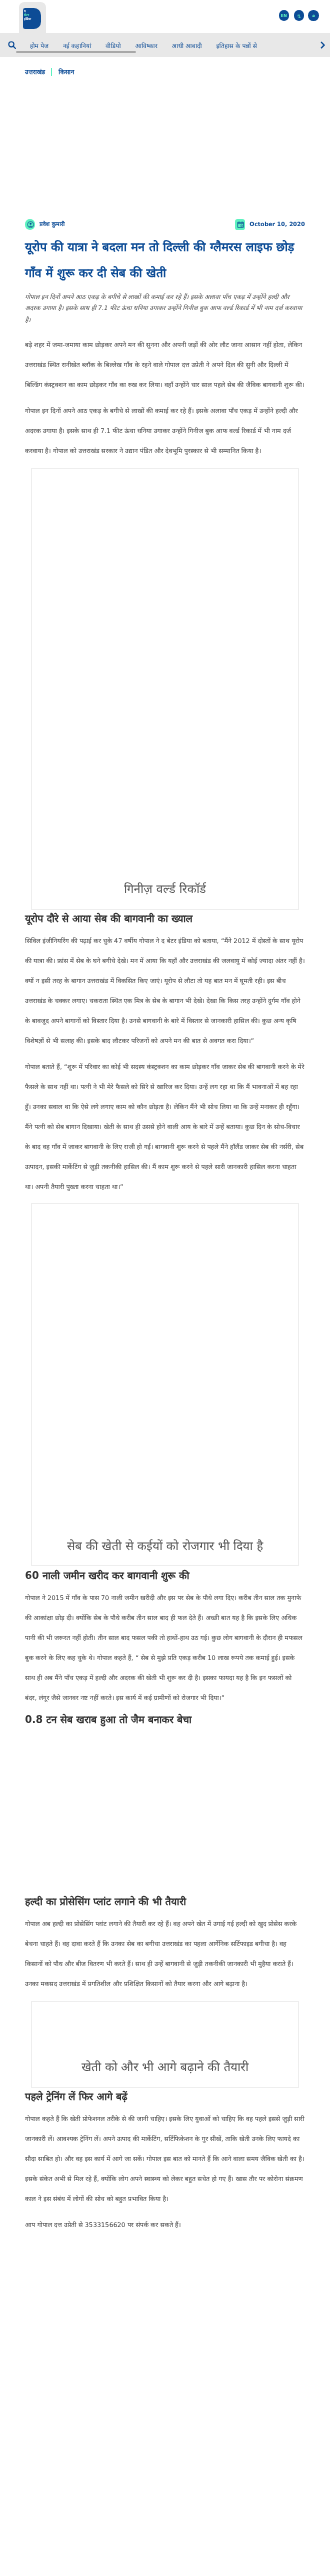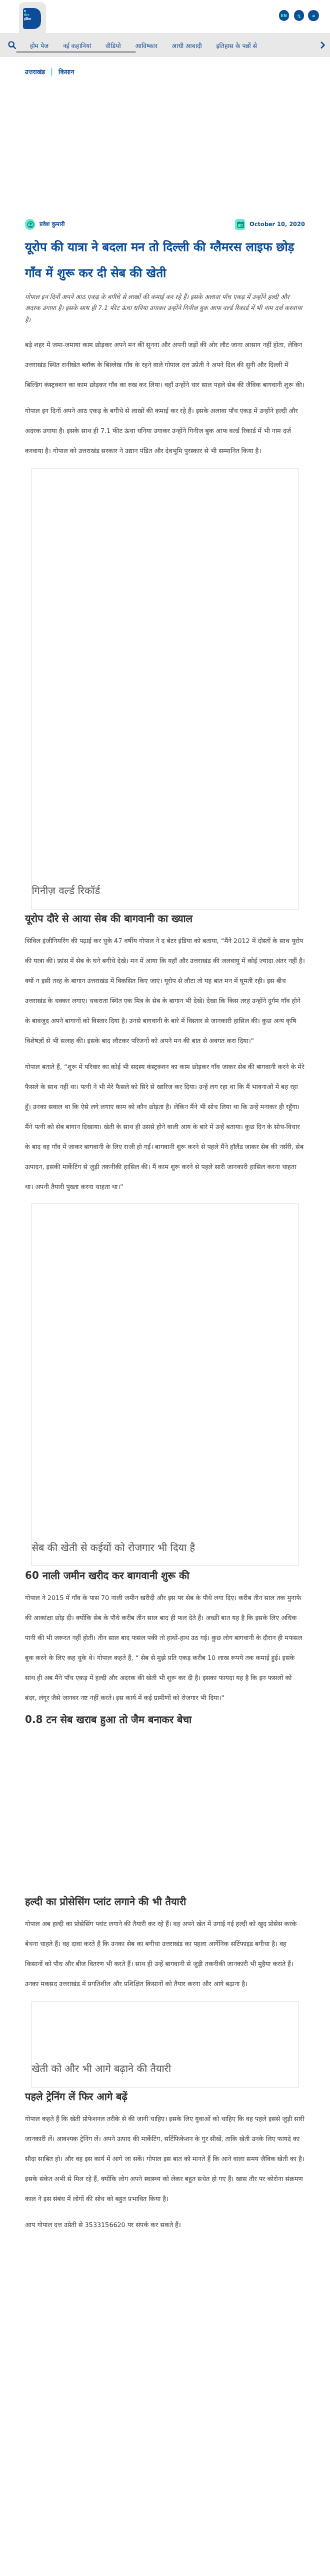--- a/index.html
+++ b/index.html
@@ -68,21 +68,21 @@
   .article h3 {
     font-size: 10px; line-height: 11.3px; color: #333; font-weight: bold; margin: 3.1px 0 7.2px;
     font-family: "DejaVu Sans", sans-serif;
   }
   .figure {
     margin: 6.2px 5.7px 3.1px; border: 0.5px solid #eeeeee; background: #fff;
     display: flex; flex-direction: column; justify-content: flex-end;
   }
   .figure .img-area { flex: 1; }
   .figure .caption {
-    text-align: left; font-size: 10px; color: #555; padding: 7.2px 0 11.3px;
+    text-align: center; font-size: 12px; color: #555; padding: 7.2px 0 11.3px;
     font-family: "DejaVu Sans", sans-serif;
   }
   .mid-ad { height: 160px; }
 </style>
 </head>
 <body>
 
 <header>
   <div class="topbar">
     <a class="logo">

